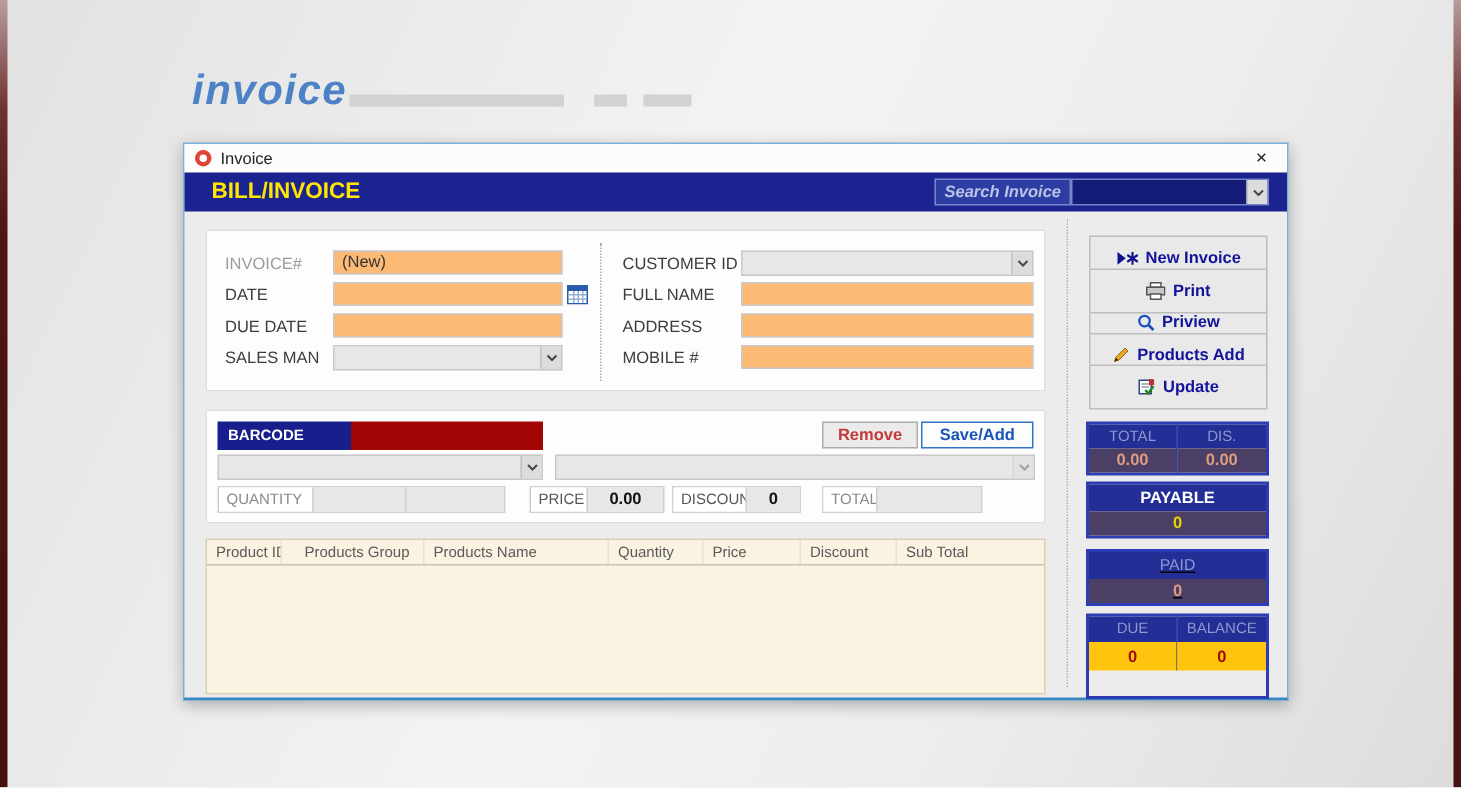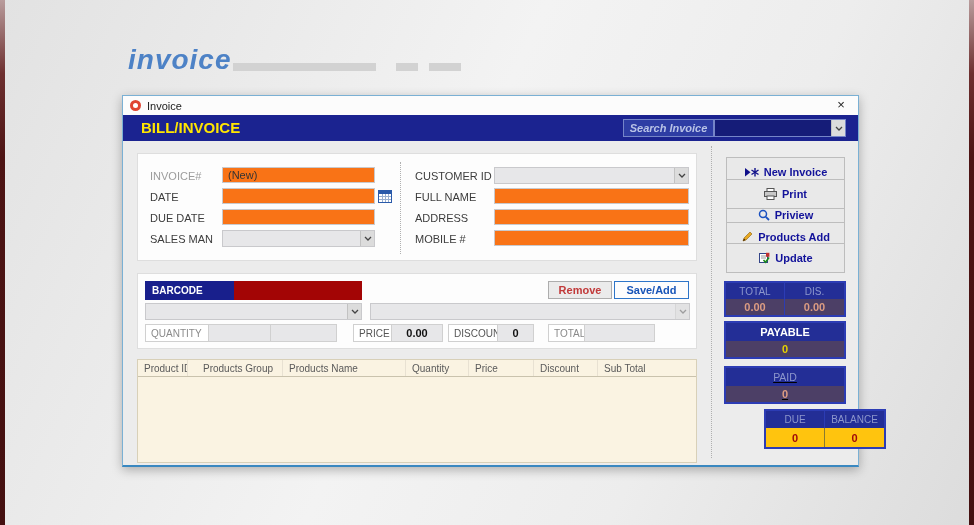--- a/index.html
+++ b/index.html
@@ -30,21 +30,21 @@
   .hdr-title { position:absolute; left:18px; top:4px; font-size:15px; font-weight:bold; color:#ffe600; }
   .search-label-box { position:absolute; left:500px; top:4px; width:91px; height:18px; background:#2e3da4;
                       border:1px solid #7585c8; color:#b9c3e6; font-size:11px; font-weight:bold;
                       font-style:italic; display:flex; align-items:center; justify-content:center; }
   .search-combo { position:absolute; left:591px; top:4px; width:132px; height:18px; background:#151c78;
                   border:1px solid #7585c8; }
 
   .panel { position:absolute; background:#fdfdfd; border:1px solid #dedede; }
   .lbl { position:absolute; font-size:11px; color:#3c3c3c; white-space:nowrap; }
   .lbl.dim { color:#9c9c9c; }
-  .field { position:absolute; height:16px; background:#f97316; border:1px solid #c9c9cc;
+  .field { position:absolute; height:16px; background:#fdba74; border:1px solid #c9c9cc;
            font-family:"Liberation Sans",sans-serif; font-size:11px; color:#333; padding:0 5px; outline:none; }
   .combo { position:absolute; height:17px; background:#e7e7e9; border:1px solid #c9c9cc; }
   .chev { position:absolute; right:0; top:0; bottom:0; width:14px; background:#dcdcdc;
           border-left:1px solid #c2c2c2; display:flex; align-items:center; justify-content:center; }
   .chev.faint { opacity:0.45; }
   .dotted-v { position:absolute; border-left:1px dotted #b0b0b0; width:0; }
 
   .bc-label { position:absolute; background:#181f8c; color:#fff; font-size:10px; font-weight:bold;
               display:flex; align-items:center; padding-left:7px; }
   .bc-field { position:absolute; background:#a30505; border:none; height:19px; }
@@ -282,21 +282,21 @@
     <div class="tbox" style="top:225px;height:38px;">
       <div class="t-hdr payable-hdr" style="height:18px;">PAYABLE</div>
       <div class="t-val payable-val" style="height:16px;">0</div>
     </div>
 
     <div class="tbox" style="top:270px;height:38px;text-decoration:underline;">
       <div class="t-hdr" style="height:18px;font-size:10.5px;">PAID</div>
       <div class="t-val" style="height:16px;">0</div>
     </div>
 
-    <div class="tbox" style="top:313px;height:40px;margin-left:40px;">
+    <div class="tbox" style="top:313px;height:57px;">
       <div class="t-row" style="height:17px;">
         <span class="t-hdr half div-r">DUE</span>
         <span class="t-hdr half">BALANCE</span>
       </div>
       <div class="t-row" style="height:19px;">
         <span class="gold-val half gold-div">0</span>
         <span class="gold-val half">0</span>
       </div>
     </div>
 

